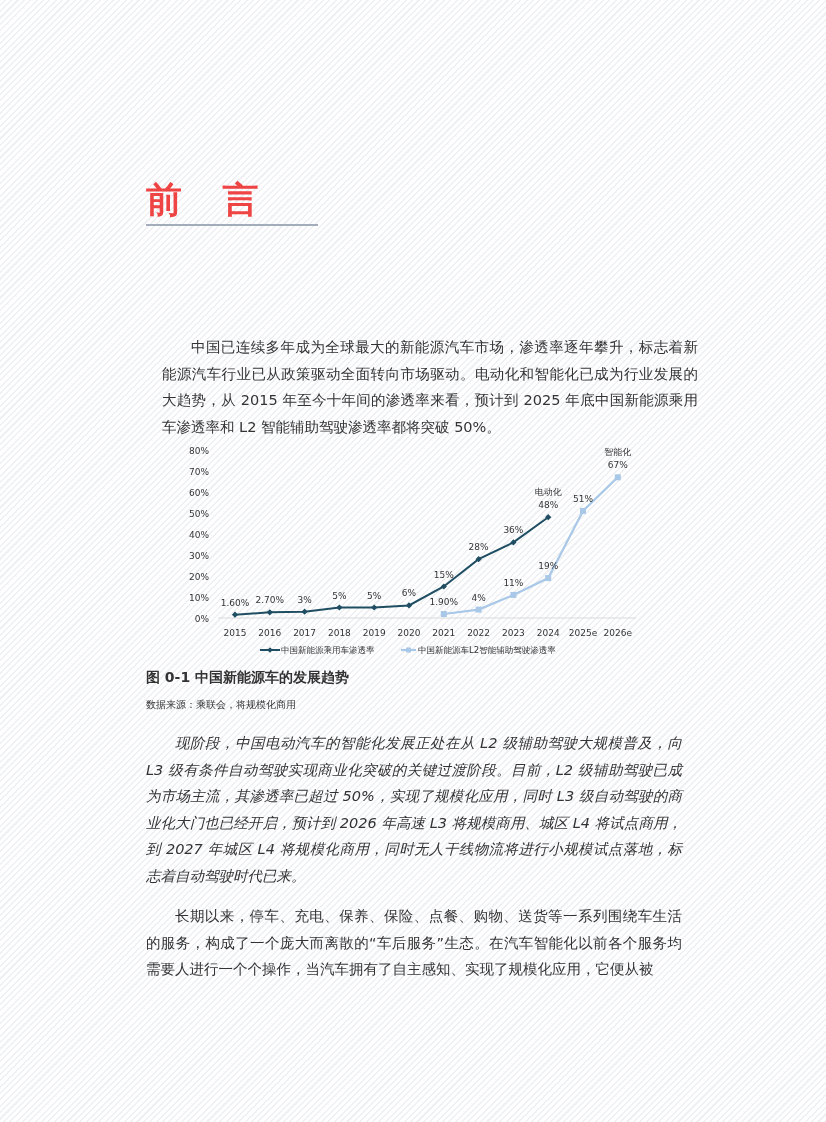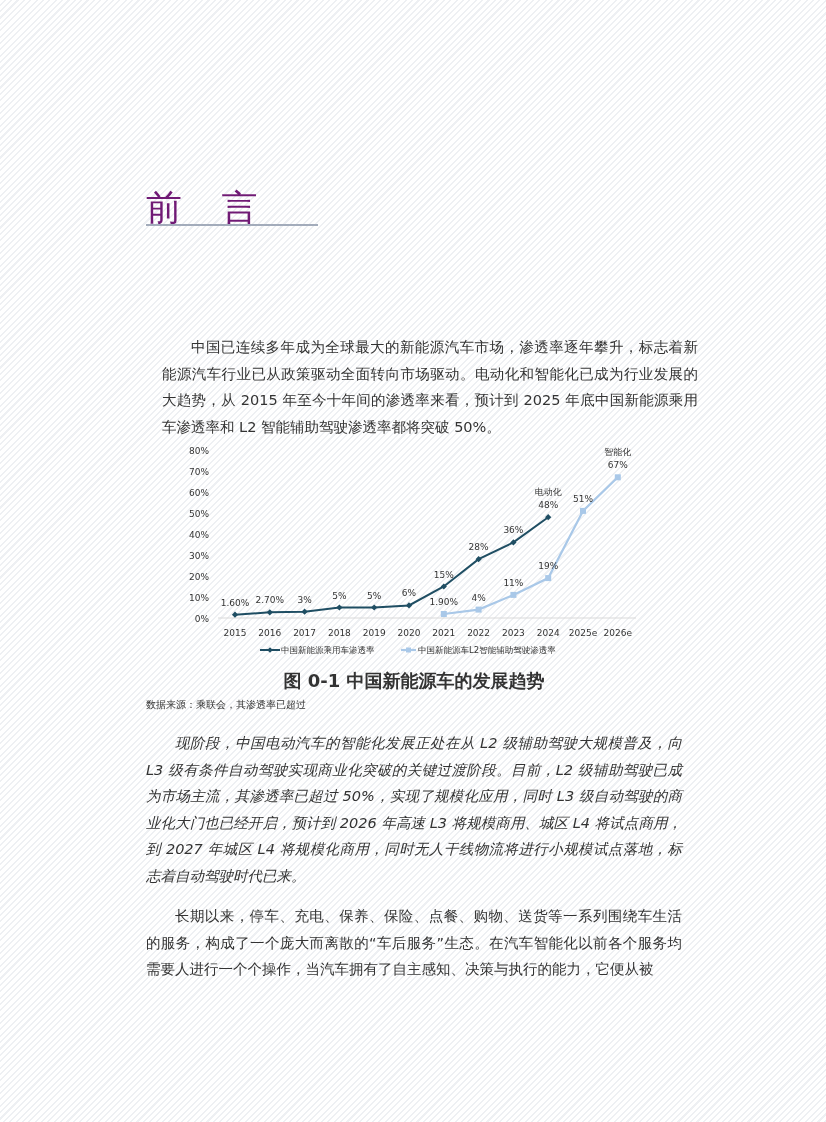--- a/index.html
+++ b/index.html
@@ -4,41 +4,41 @@
   <style>
     html, body { margin: 0; padding: 0; }
     body {
       width: 826px; height: 1122px; overflow: hidden; position: relative;
       background-color: #ffffff;
       background-image: repeating-linear-gradient(135deg, #ffffff 0px, #ffffff 3px, #eef0f3 3px, #eef0f3 4.5px);
       font-family: "DejaVu Sans", "Liberation Sans", sans-serif;
       color: #2b2b2b;
     }
     .title {
-      position: absolute; left: 146px; top: 184px;
-      font-size: 36px; font-weight: normal; color: #701a75; letter-spacing: 14px;
+      position: absolute; left: 146px; top: 176px;
+      font-size: 36px; font-weight: bold; color: #ef4444; letter-spacing: 14px;
       font-family: "DejaVu Sans", sans-serif;
     }
     .title-rule {
       position: absolute; left: 146px; top: 224px; width: 172px; height: 2px; background: #a3acbb;
     }
     .para {
       position: absolute; left: 146px; width: 536px;
       font-size: 14.5px; line-height: 26.5px; color: #333333;
       text-align: justify; text-indent: 2em;
       font-family: "DejaVu Sans", sans-serif;
     }
     #p1 { top: 318px; }
     #p2 { top: 730px; font-style: italic; }
     #p3 { top: 903px; }
     .chart { position: absolute; left: 180px; top: 438px; }
     .chart text { font-family: "DejaVu Sans", sans-serif; }
     .caption {
-      position: absolute; left: 146px; width: 536px; top: 669px; text-align: center;
-      font-size: 18px; font-weight: bold; color: #333;
+      position: absolute; left: 146px; width: 536px; top: 669px; text-align: left;
+      font-size: 14px; font-weight: bold; color: #333;
     }
     .source {
       position: absolute; left: 146px; top: 698px; font-size: 10px; color: #333;
     }
   </style>
 </head>
 <body>
 
 <div class="title">前 言</div>
 <div class="title-rule"></div>
@@ -106,16 +106,16 @@
     <text x="437.79999999999995" y="17.299999999999983" font-size="9" text-anchor="middle" fill="#333">智能化</text>
     <line x1="80" y1="212" x2="100" y2="212" stroke="#1f4e63" stroke-width="2"></line>
     <rect x="88" y="210" width="4" height="4" fill="#1f4e63" transform="rotate(45 90 212)"></rect>
     <text x="101" y="215" font-size="8.5" fill="#333">中国新能源乘用车渗透率</text>
     <line x1="221" y1="212" x2="236" y2="212" stroke="#a9c8e8" stroke-width="2.2"></line>
     <rect x="226" y="209.5" width="5" height="5" fill="#a9c8e8"></rect>
     <text x="238" y="215" font-size="8.5" fill="#333">中国新能源车L2智能辅助驾驶渗透率</text>
   </svg>
 
 <div class="caption">图 0-1 中国新能源车的发展趋势</div>
-<div class="source">数据来源：乘联会，其渗透率已超过</div>
+<div class="source">数据来源：乘联会，将规模化商用</div>
 
 <p class="para" id="p2" style="margin:0">现阶段，中国电动汽车的智能化发展正处在从 L2 级辅助驾驶大规模普及，向 L3 级有条件自动驾驶实现商业化突破的关键过渡阶段。目前，L2 级辅助驾驶已成为市场主流，其渗透率已超过 50%，实现了规模化应用，同时 L3 级自动驾驶的商业化大门也已经开启，预计到 2026 年高速 L3 将规模商用、城区 L4 将试点商用，到 2027 年城区 L4 将规模化商用，同时无人干线物流将进行小规模试点落地，标志着自动驾驶时代已来。</p>
-<p class="para" id="p3" style="margin:0">长期以来，停车、充电、保养、保险、点餐、购物、送货等一系列围绕车生活的服务，构成了一个庞大而离散的“车后服务”生态。在汽车智能化以前各个服务均需要人进行一个个操作，当汽车拥有了自主感知、决策与执行的能力，它便从被</p>
+<p class="para" id="p3" style="margin:0">长期以来，停车、充电、保养、保险、点餐、购物、送货等一系列围绕车生活的服务，构成了一个庞大而离散的“车后服务”生态。在汽车智能化以前各个服务均需要人进行一个个操作，当汽车拥有了自主感知、实现了规模化应用，它便从被</p>
 
 </body></html>

